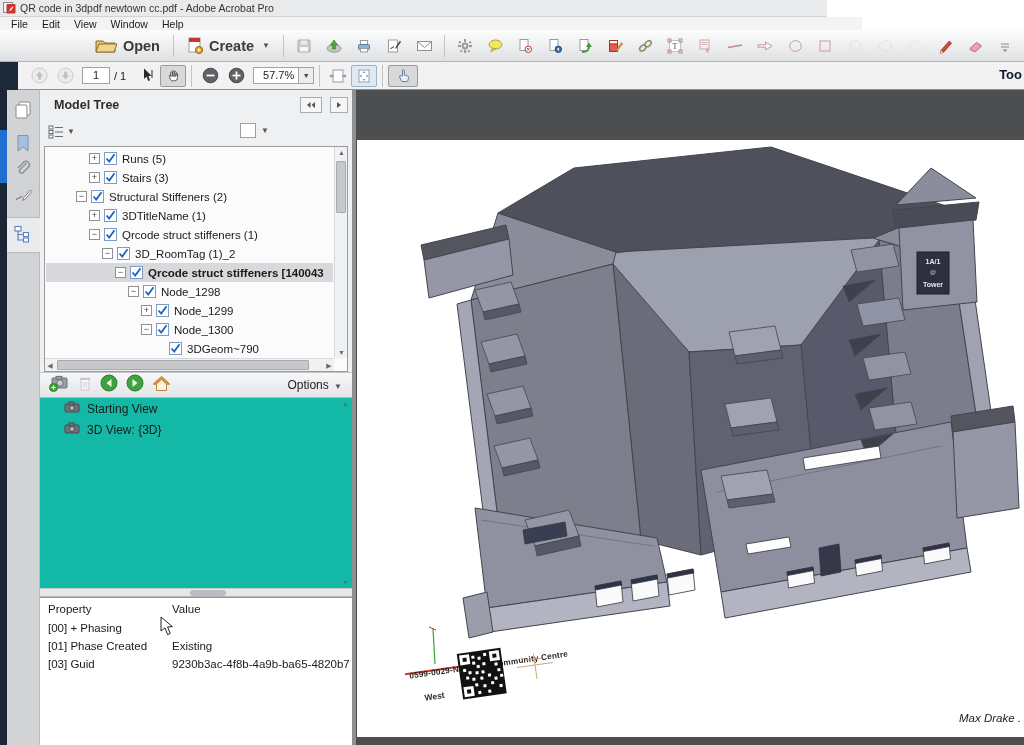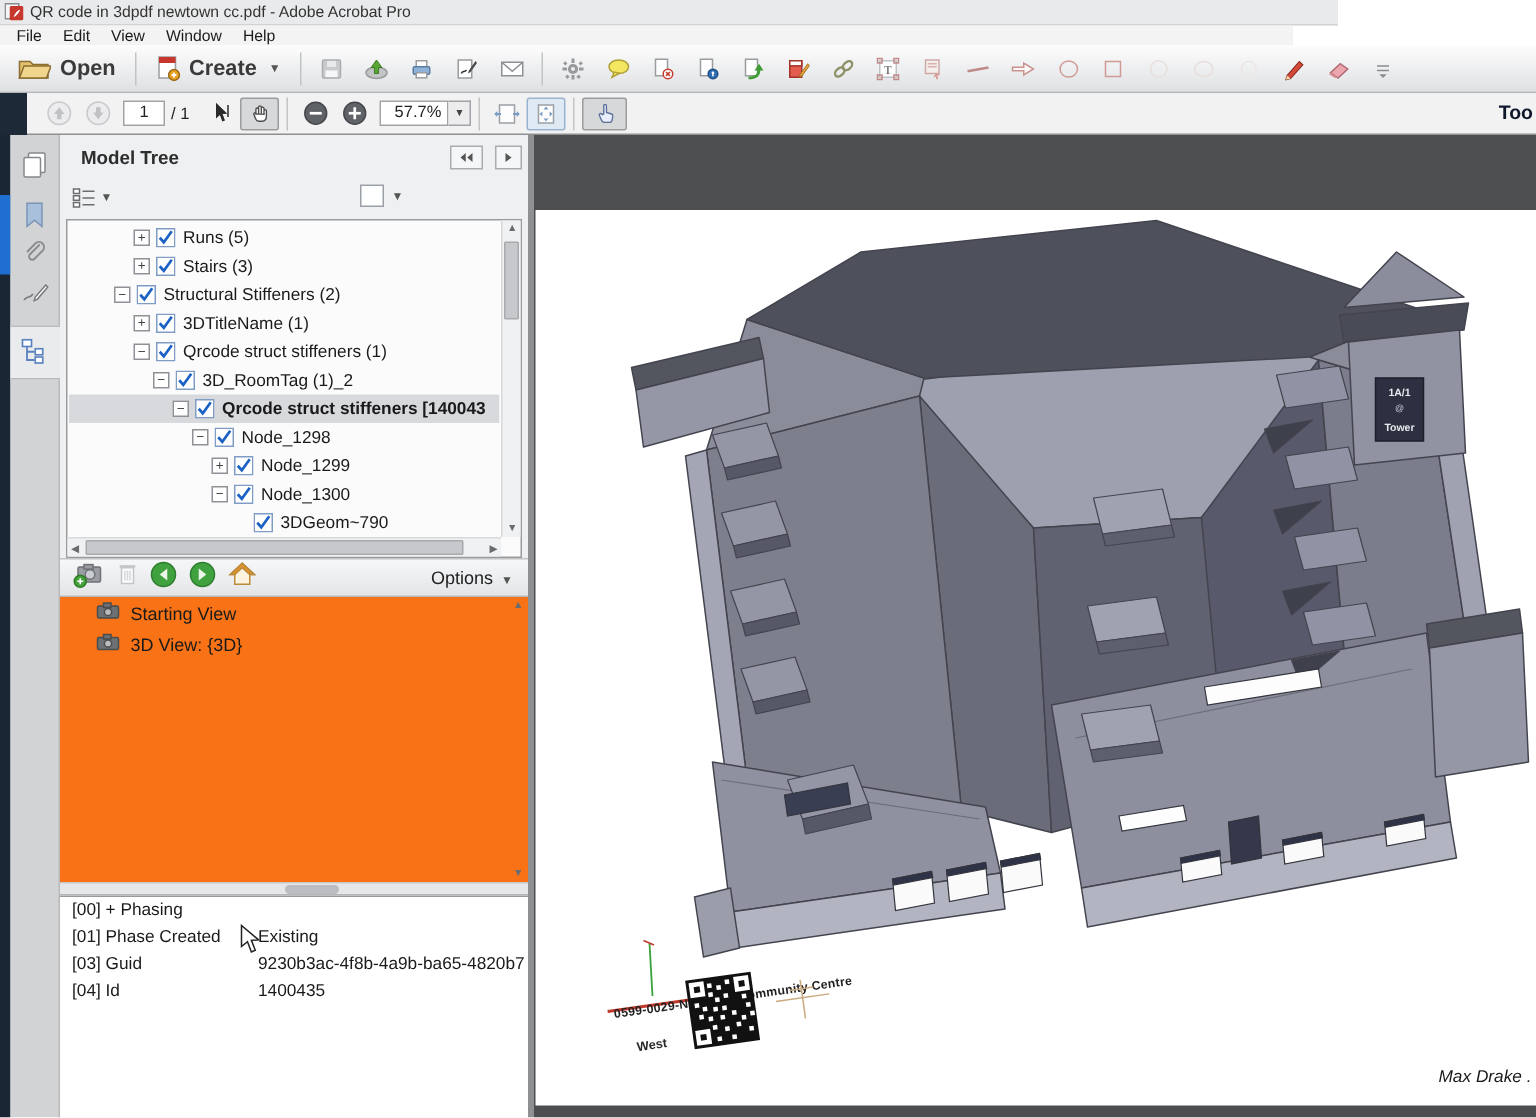--- a/index.html
+++ b/index.html
@@ -3,30 +3,30 @@
 <meta charset="utf-8">
 <style>
   * { box-sizing: border-box; }
   html,body { margin:0; padding:0; }
   body {
     width:1024px; height:745px; overflow:hidden; position:relative;
     font-family:"Liberation Sans", sans-serif; background:#fff; color:#222;
     -webkit-font-smoothing:antialiased;
   }
   
-  #titlebar { position:absolute; left:0; top:0; width:892px; height:17px;
+  #titlebar { position:absolute; left:0; top:0; width:827px; height:17px;
     background:#e9eaeb; border-bottom:1px solid #d2d3d4; display:flex; align-items:center;
     padding-left:3px; font-size:10.5px; color:#333; }
   #titlebar .appicon { width:13px; height:12px; margin-right:4px; }
   #menubar { position:absolute; left:0; top:17px; width:862px; height:13px;
     background:#f3f3f4; display:flex; align-items:center; padding-left:4px; font-size:10.5px; color:#1a1a1a; }
   .menu-item { padding:0 7px; cursor:default; }
   #toolbar1 { position:absolute; left:0; top:30px; width:1024px; height:32px;
     background:linear-gradient(#fdfdfd,#ebecee 60%,#dfe0e2); border-bottom:1px solid #b4b5b7;
-    display:flex; align-items:center; padding:0 4px; }
+    display:flex; align-items:center; padding:0 4px;justify-content:flex-end; }
   .tsep { width:1px; height:22px; background:#c2c3c5; margin:0 5px; flex:none; }
   .tbtn { width:30px; height:26px; display:flex; align-items:center; justify-content:center; flex:none; border-radius:2px; }
   .bigbtn { display:flex; align-items:center; gap:6px; padding:2px 8px; font-size:14.5px; font-weight:bold; color:#3a3a3a; flex:none; }
   .caret { font-size:8px; color:#555; margin-left:2px; }
   
   #toolbar2 { position:absolute; left:18px; top:62px; width:1006px; height:28px;
     background:#f2f2f3; border-bottom:1px solid #8f9091; display:flex; align-items:center; padding-left:8px; }
   .t2btn { width:26px; height:22px; display:flex; align-items:center; justify-content:center; flex:none; border-radius:2px; }
   .t2btn.active { background:#d7d8da; border:1px solid #9b9c9e; }
   .pgbox { width:28px; height:17px; background:#fff; border:1px solid #a0a4a8; font-size:11px; text-align:center; line-height:15px; margin:0 4px; }
@@ -56,21 +56,21 @@
   .cbx { width:13px; height:13px; margin-right:5px; flex:none; }
   .tree-label.bold { font-weight:bold; }
   
   .vscroll { position:absolute; right:0; top:0; width:13px; bottom:13px; background:#f0f1f2; border-left:1px solid #d8d9da; }
   .hscroll { position:absolute; left:0; bottom:0; right:13px; height:13px; background:#f0f1f2; border-top:1px solid #d8d9da; }
   .sb-arrow { position:absolute; font-size:7px; color:#6a6b6e; width:13px; text-align:center; }
   .sb-thumb { position:absolute; background:#c7c8cc; border:1px solid #a9aaae; border-radius:1px; }
   
   #views-toolbar { position:absolute; left:0; top:282px; width:312px; height:26px; background:linear-gradient(#f6f7f8,#e3e5e7); border-top:1px solid #c3c4c6; border-bottom:1px solid #b5b6b8; display:flex; align-items:center; padding-left:8px; gap:8px; }
   #views-options { position:absolute; right:10px; top:5px; font-size:12px; color:#222; }
-  #views-list { position:absolute; left:0; top:308px; width:372px; height:190px; background:#f97316; }
+  #views-list { position:absolute; left:0; top:308px; width:372px; height:190px; background:#14b8a6; }
   .view-row { display:flex; align-items:center; height:21px; padding-left:24px; gap:7px; font-size:12px; color:#1a1a1a; }
   #views-vscroll { position:absolute; right:0; top:308px; width:11px; height:190px; }
   
   #mid-scroll { position:absolute; left:0; top:498px; width:312px; height:9px; background:#e6e7e9; border-top:1px solid #c9cacc; border-bottom:1px solid #b5b6b8; }
   #mid-thumb { position:absolute; left:150px; top:1px; width:36px; height:6px; background:#bcbdc2; border-radius:3px; }
   
   #prop-table { position:absolute; left:0; top:507px; width:312px; height:148px; background:#fff; border-top:1px solid #97989a; }
   .prop-row { display:grid; grid-template-columns:124px 1fr; height:18px; align-items:center; font-size:11.5px; color:#1a1a1a; padding-left:8px; white-space:nowrap; overflow:hidden; }
   .prop-row.header { height:21px; }
   
@@ -566,35 +566,35 @@
   <div id="views-vscroll">
     <div class="sb-arrow" style="top:2px; right:0;">▲</div>
     <div class="sb-arrow" style="bottom:2px; right:0;">▼</div>
   </div>
 
   <div id="mid-scroll">
       <div id="mid-thumb"></div>
     </div>
 
   <div id="prop-table">
+      <div class="prop-row header">
+        <span>Property</span>
+        <span>Value</span>
+      </div>
       <div class="prop-row">
         <span>[00] + Phasing</span>
         <span></span>
       </div>
       <div class="prop-row">
         <span>[01] Phase Created</span>
         <span>Existing</span>
       </div>
       <div class="prop-row">
         <span>[03] Guid</span>
         <span>9230b3ac-4f8b-4a9b-ba65-4820b7</span>
-      </div>
-      <div class="prop-row">
-        <span>[04] Id</span>
-        <span>1400435</span>
       </div>
     </div>
 </div>
 <div id="splitter"></div>
 
 <div id="docpane">
   <div id="page">
     <svg width="667" height="597" viewBox="0 0 667 597">
       <g stroke="#43444e" stroke-width="1" stroke-linejoin="round">
 

